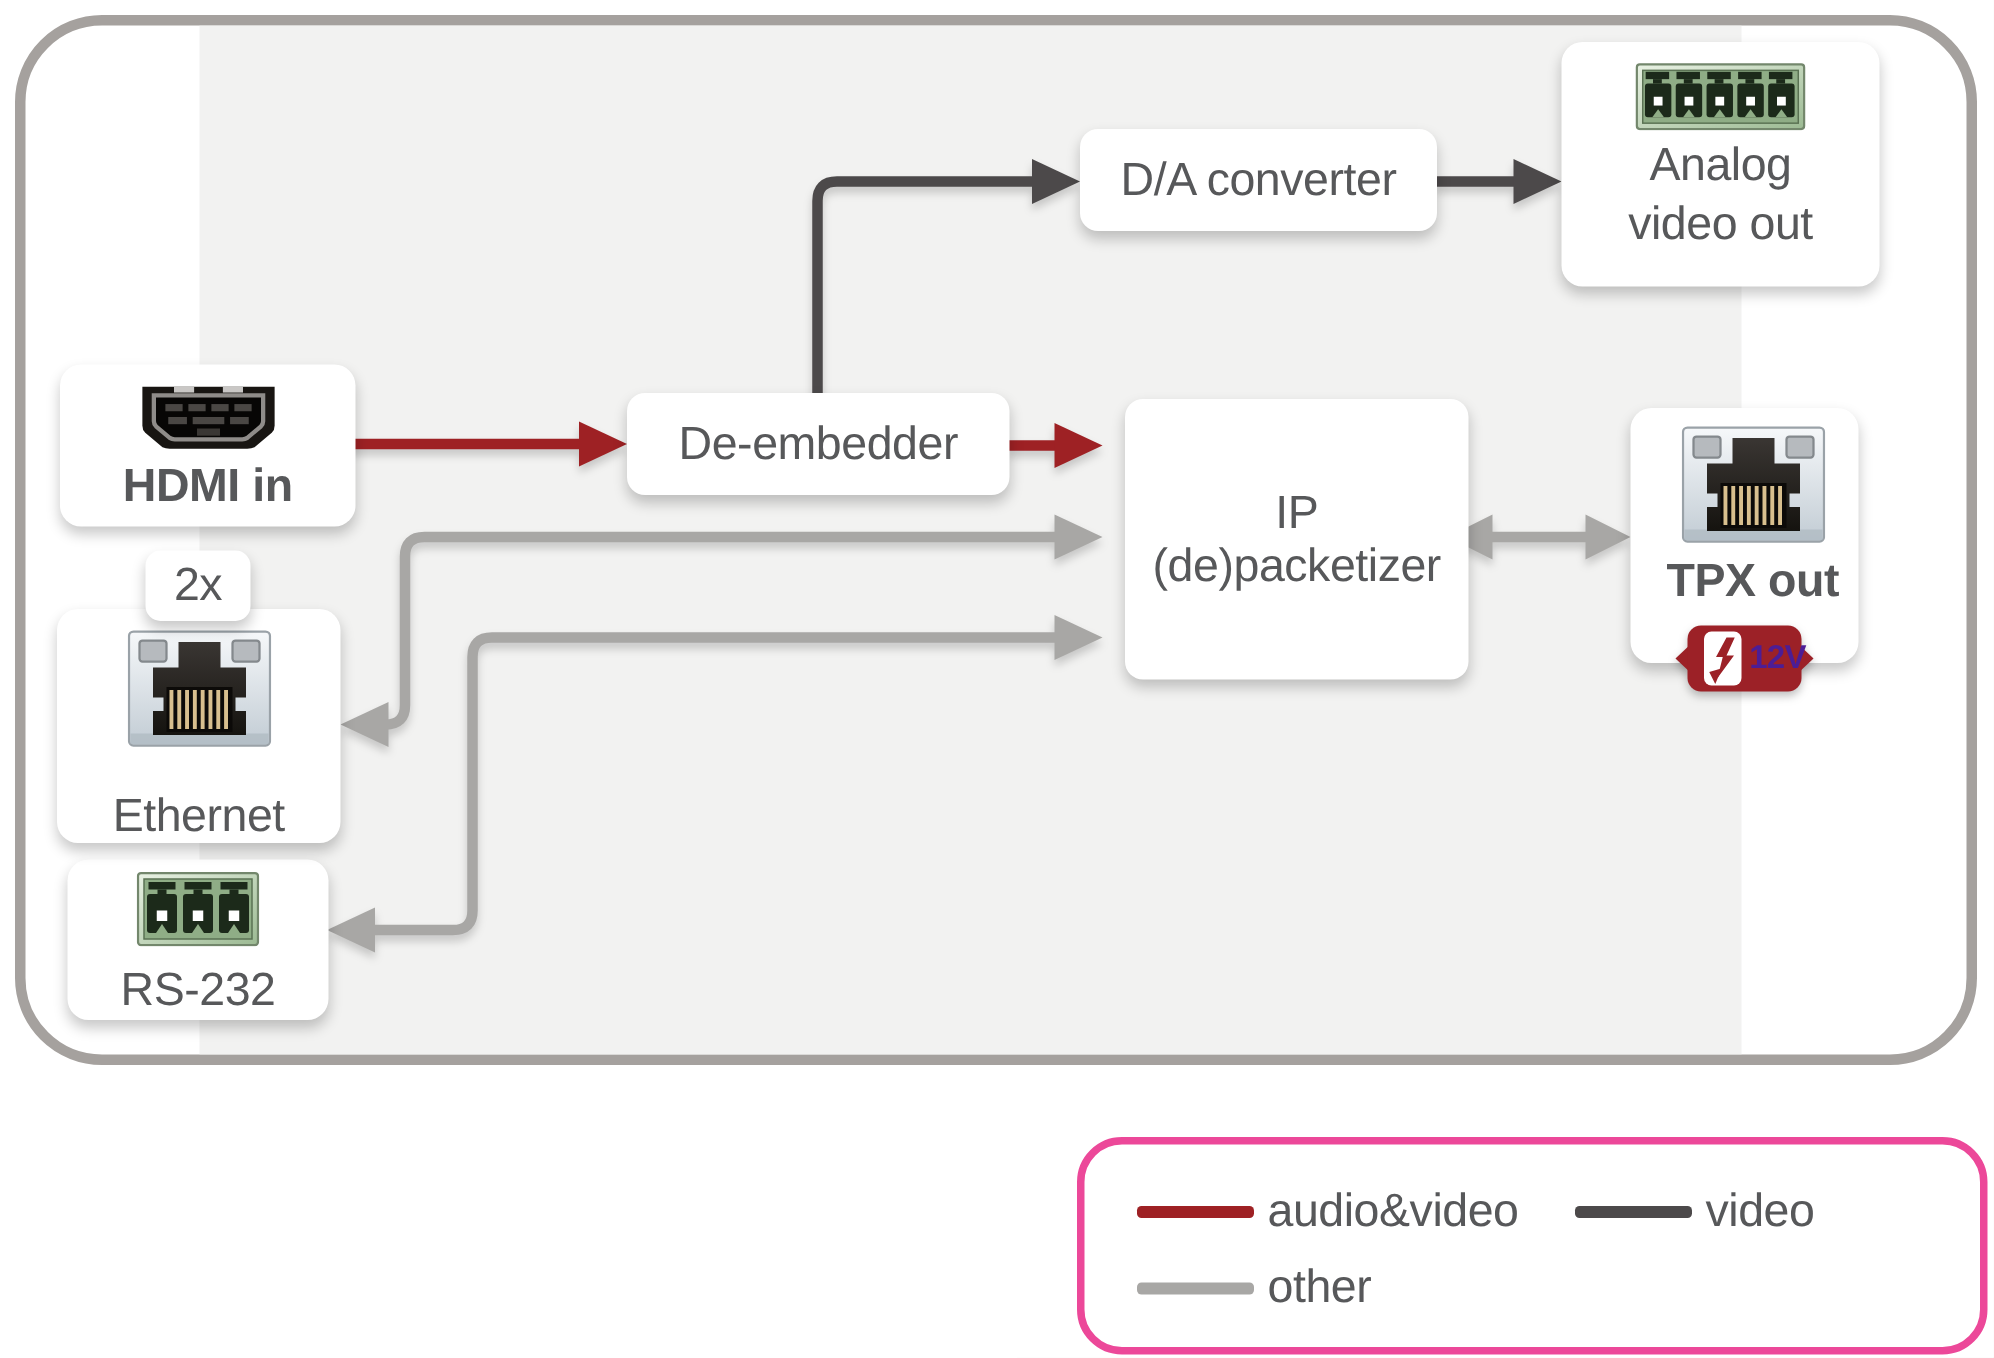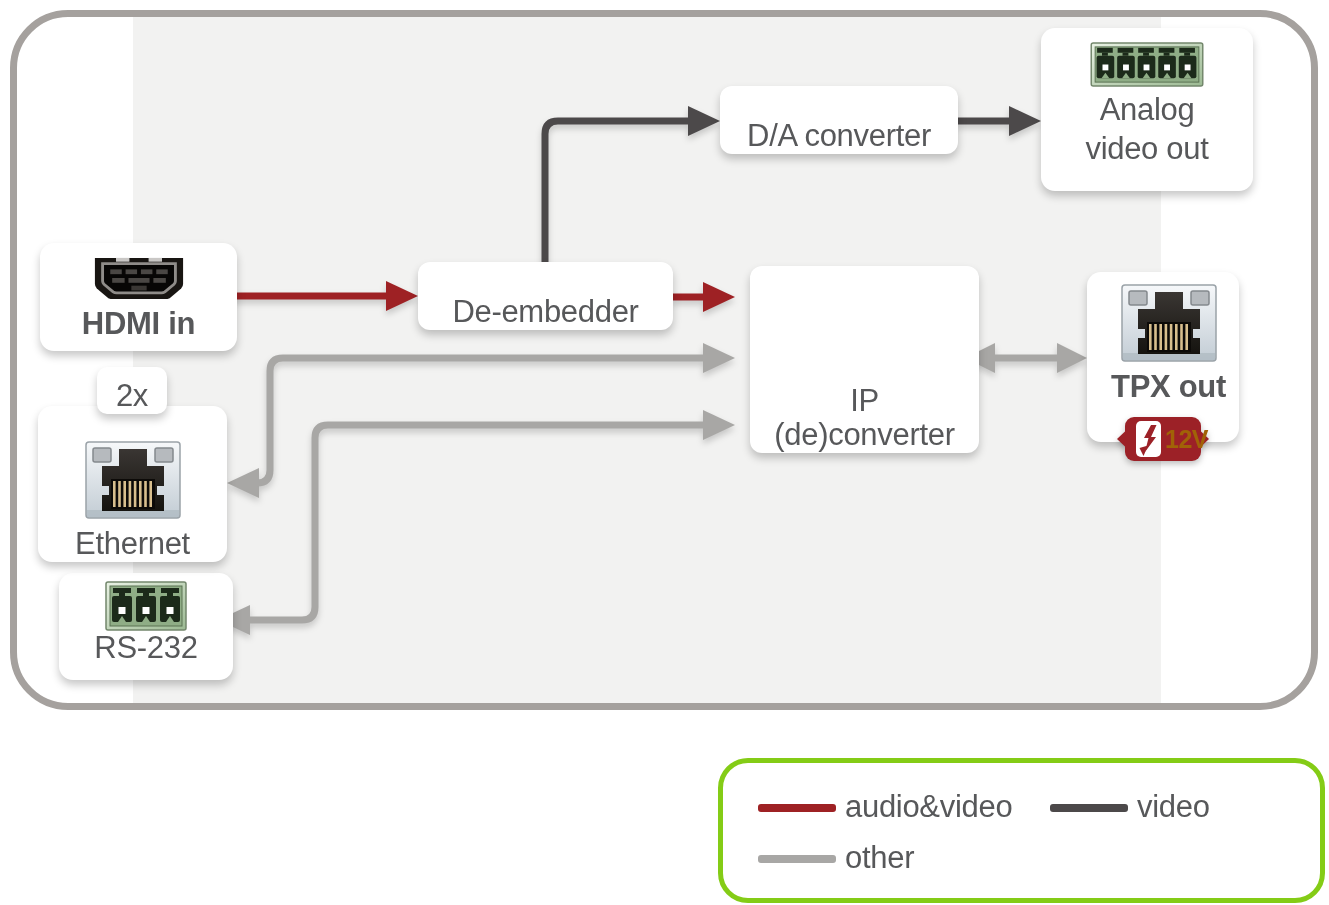--- a/index.html
+++ b/index.html
@@ -12,43 +12,43 @@
     background:#ffffff;overflow:hidden;}
   .gray-panel{position:absolute;left:116px;top:0;width:1028px;height:100%;background:#f2f2f1;}
 
   
   svg.wires{position:absolute;left:0;top:0;width:1329px;height:905px;
     filter:drop-shadow(0 4px 3px rgba(0,0,0,0.18));pointer-events:none;}
 
   
   .block{position:absolute;box-sizing:border-box;background:#ffffff;border-radius:14px;
     box-shadow:0 5px 9px rgba(0,0,0,0.22);display:flex;flex-direction:column;
-    align-items:center;justify-content:flex-end;}
+    align-items:center;justify-content:center;}
   .label{font-size:31px;line-height:1.12;letter-spacing:-0.3px;color:#57585a;text-align:center;}
   .label-bold{font-weight:bold;}
 
   .b-hdmi{left:40px;top:243px;width:197px;height:108px;justify-content:flex-start;padding-top:12px;gap:6px;}
   .b-2x{left:97px;top:367px;width:70px;height:47px;border-radius:10px;z-index:6;}
-  .b-eth{left:38px;top:406px;width:189px;height:156px;justify-content:flex-end;padding-top:14px;gap:8px;z-index:5;}
-  .b-rs232{left:45px;top:573px;width:174px;height:107px;justify-content:flex-start;padding-top:8px;gap:0;margin-left:14px;}
+  .b-eth{left:38px;top:406px;width:189px;height:156px;justify-content:space-between;padding-top:14px;gap:8px;z-index:5;}
+  .b-rs232{left:45px;top:573px;width:174px;height:107px;justify-content:flex-start;padding-top:8px;gap:12px;}
   .b-deemb{left:418px;top:262px;width:255px;height:68px;border-radius:12px;}
   .b-da{left:720px;top:86px;width:238px;height:68px;border-radius:12px;}
   .b-analog{left:1041px;top:28px;width:212px;height:163px;justify-content:flex-start;padding-top:14px;gap:6px;}
   .b-ip{left:735px;top:266px;width:229px;height:187px;border-radius:12px;margin-left:15px;}
   .b-tpx{left:1087px;top:272px;width:152px;height:170px;justify-content:flex-start;padding-top:12px;gap:8px;padding-left:11px;}
 
   
   .power-badge{position:absolute;left:50%;bottom:-20px;transform:translateX(-50%);
     width:96px;height:46px;z-index:7;filter:drop-shadow(0 3px 3px rgba(0,0,0,0.25));}
   .power-badge .v{position:absolute;left:50px;top:9px;width:40px;text-align:center;
-    font-size:25px;font-weight:bold;color:#a16207;letter-spacing:-0.5px;}
+    font-size:22px;font-weight:bold;color:#4c1d95;letter-spacing:-0.5px;}
 
   
   .legend{position:absolute;left:718px;top:758px;width:607px;height:145px;box-sizing:border-box;
-    background:#ffffff;border:5px solid #84cc16;border-radius:30px;}
+    background:#ffffff;border:5px solid #ec4899;border-radius:30px;}
   .legend .swatch{position:absolute;height:8px;width:78px;border-radius:3px;}
   .legend .sw-av{left:35px;top:41px;background:#9e2124;}
   .legend .sw-audio{left:327px;top:41px;background:#4c494a;}
   .legend .sw-other{left:35px;top:92px;background:#a8a7a5;}
   .legend .ltext{position:absolute;font-size:31px;letter-spacing:-0.3px;color:#57585a;}
   .legend .lt-av{left:122px;top:26px;}
   .legend .lt-audio{left:414px;top:26px;}
   .legend .lt-other{left:122px;top:77px;}
 </style>
 </head>
@@ -241,21 +241,21 @@
           <rect x="75.5" y="23" width="6" height="6"></rect>
         <rect x="96.5" y="23" width="6" height="6"></rect>
       </g>
     </svg>
     <div class="label">Analog</div>
     <div class="label" style="margin-top:-2px;">video out</div>
   </div>
 
   <div class="block b-ip">
     <div class="label">IP</div>
-    <div class="label">(de)converter</div>
+    <div class="label">(de)packetizer</div>
   </div>
 
   <div class="block b-tpx">
     <svg width="96" height="78" viewBox="0 0 96 78">
       <defs>
         <linearGradient id="rjp2" x1="0" y1="0" x2="0" y2="1">
           <stop offset="0" stop-color="#f6f8fa"></stop>
             <stop offset="1" stop-color="#c2ccd4"></stop>
         </linearGradient>
         <linearGradient id="rjd2" x1="0" y1="0" x2="0" y2="1">

